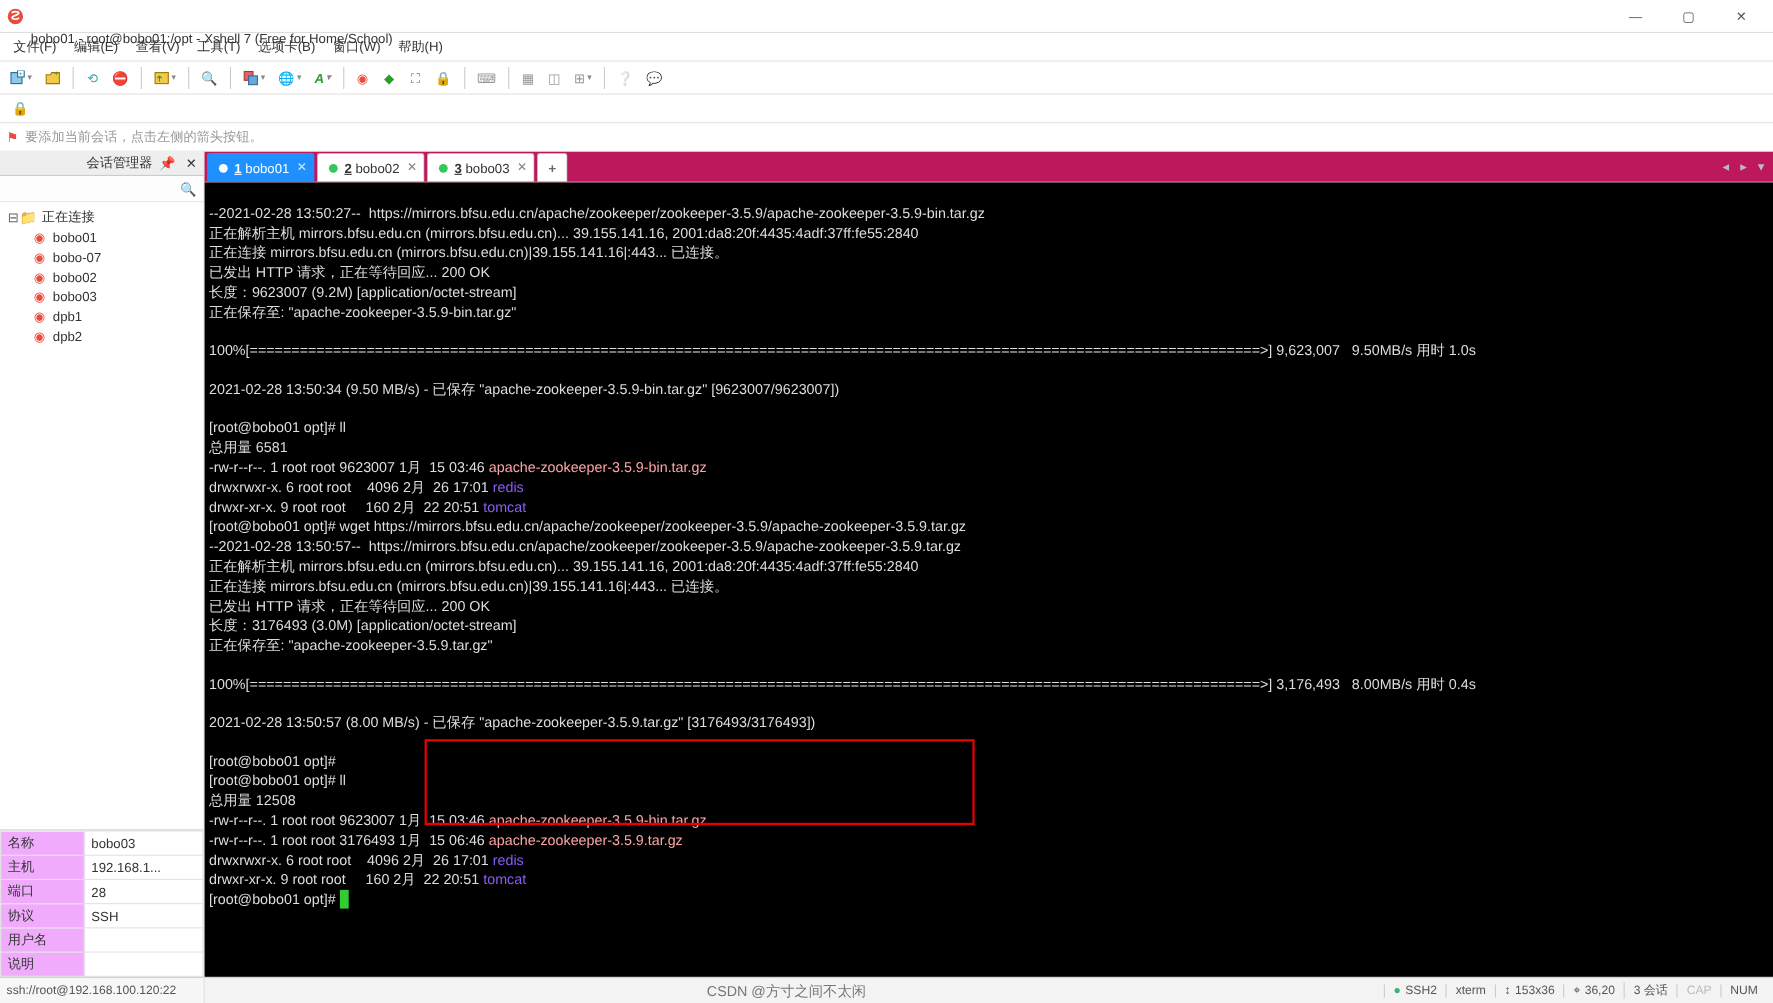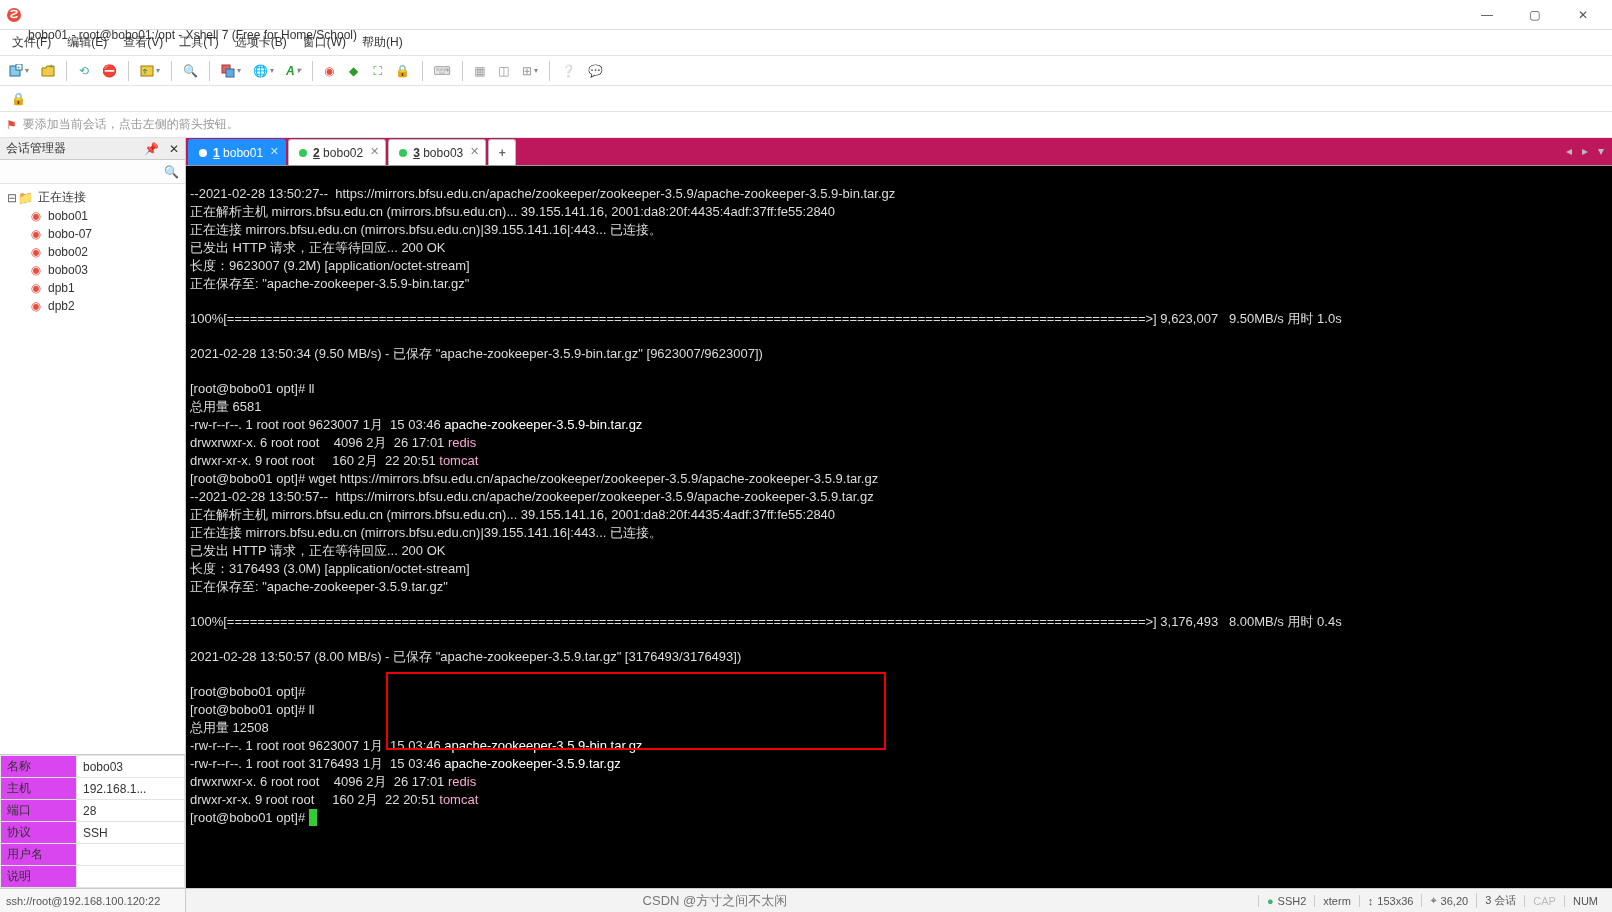--- a/index.html
+++ b/index.html
@@ -18,54 +18,54 @@
   .tbtn { padding: 3px 4px; display: flex; align-items: center; justify-content: center; min-width: 22px; height: 22px; border:1px solid transparent;}
   .tsep { width: 1px; height: 20px; background: #ccc; margin: 0 4px; }
   .dd::after { content: "▾"; font-size: 8px; margin-left: 2px; color: #888; }
 
   .addrbar { height: 26px; display: flex; align-items: center; border-bottom: 1px solid #e3e3e3; padding: 0 6px; gap: 6px; }
   .lock { color: #d4a017; }
   .tipbar { height: 26px; display: flex; align-items: center; border-bottom: 1px solid #e3e3e3; padding: 0 6px; color: #999; gap:6px; }
 
   .body { flex: 1; display: flex; min-height: 0; }
   .left { width: 186px; background: #f7f7f7; border-right: 1px solid #ccc; display: flex; flex-direction: column; }
-  .panel-head { height: 22px; display: flex; align-items: center; justify-content: space-between; padding: 0 6px; background: #eee; border-bottom: 1px solid #ccc; }
+  .panel-head { height: 22px; display: flex; align-items: center; justify-content: flex-end; padding: 0 6px; background: #eee; border-bottom: 1px solid #ccc; }
   .panel-head .tools span { margin-left: 6px; cursor: default; }
 
   .search-row { height: 24px; display: flex; align-items: center; justify-content: flex-end; padding: 0 6px; border-bottom:1px solid #e3e3e3; background:#fdfdfd;}
   .search-row .mag { color: #bbb; }
 
   .tree { flex: 1; overflow: auto; padding: 4px 4px; background:#fff; }
   .tnode { display: flex; align-items: center; padding: 1px 2px; white-space: nowrap; }
   .tnode .twisty { width: 12px; text-align: center; color: #666; }
   .tnode .ic { width: 16px; height:16px; display:inline-flex; align-items:center; justify-content:center; margin-right: 4px; }
   .tnode .folder { color: #f2c94c; text-shadow: 0 0 1px #a07a00;}
   .tnode .swirl { color: #e74c3c; }
 
   .props { border-top: 1px solid #ccc; background: #fff; }
   .props table { width: 100%; border-collapse: collapse; }
   .props td { border: 1px solid #e3e3e3; padding: 2px 6px; white-space:nowrap;}
-  .props td:first-child { background: #d946ef; width: 76px; }
+  .props td:first-child { background: #f0abfc; width: 76px; }
 
   .right { flex: 1; display: flex; flex-direction: column; min-width: 0; }
   .tabstrip { height: 28px; background: #be185d; border-bottom: 1px solid #999; display: flex; align-items: flex-end; padding-left: 2px; position:relative;}
   .tab { height: 26px; padding: 0 22px 0 10px; display: flex; align-items: center; border: 1px solid #bbb; border-bottom: none; margin-right: 2px; background: #fff; border-top-left-radius: 3px; border-top-right-radius: 3px; position:relative; gap:6px;}
   .tab.active { background: #1e90ff; color: #fff; border-color:#1e90ff;}
   .tab .dot { width: 8px; height: 8px; border-radius: 50%; background: #34c759; display: inline-block; }
   .tab.active .dot { background: #fff; }
   .tab .num { font-weight: bold; text-decoration: underline; }
   .tab .x { position:absolute; right:6px; top:5px; font-size:11px; color:#888;}
   .tab.active .x { color:#cce8ff;}
   .tab.add { width: 28px; padding: 0; justify-content: center; font-weight:bold; color:#666;}
   .tabnav { position:absolute; right:4px; top:4px; display:flex; gap:2px;}
   .tabnav span{ padding:2px 4px; color:#bbb;}
 
   .term { flex: 1; background: #000; color: #ddd; font-family: "Consolas", "Courier New", monospace; font-size: 13px; line-height: 17px; padding: 2px 4px; white-space: pre; overflow: hidden; position: relative; }
-  .term .red { color: #ffffff; }
-  .term .blu { color: #f9a8d4; text-align: right; }
+  .term .red { color: #fca5a5; }
+  .term .blu { color: #8b5cf6; text-align: right; }
   .term .cur { background: #33cc33; display:inline-block; width:8px;}
   .hl-box { position: absolute; border: 2px solid #e00; pointer-events: none; }
 
   .statusbar-left { height:24px; border-top:1px solid #ccc; background:#f7f7f7; display:flex; align-items:center; padding:0 6px; font-size:11px; color:#555;}
   .statusbar { height: 24px; background: #f3f3f3; border-top: 1px solid #ccc; display: flex; align-items: center; padding: 0 6px; font-size: 11px; color: #555; }
   .statusbar .spacer { flex: 1; }
   .statusbar .seg { padding: 0 8px; border-left: 1px solid #ccc; display:flex; align-items:center; gap:4px;}
   .statusbar .led-g{ color:#3cb371;}
   .statusbar .dim { color:#bbb;}
   .watermark { color:#777; font-size:13px; }
@@ -289,21 +289,21 @@
 <span>正在保存至: "apache-zookeeper-3.5.9.tar.gz"</span>
 
 <span>100%[=========================================================================================================================&gt;] 3,176,493   8.00MB/s 用时 0.4s</span>
 
 <span>2021-02-28 13:50:57 (8.00 MB/s) - 已保存 "apache-zookeeper-3.5.9.tar.gz" [3176493/3176493])</span>
 
 <span>[root@bobo01 opt]#</span>
 <span>[root@bobo01 opt]# ll</span>
 <span>总用量 12508</span>
 <span>-rw-r--r--. 1 root root 9623007 1月  15 03:46 </span><span class="red">apache-zookeeper-3.5.9-bin.tar.gz</span>
-<span>-rw-r--r--. 1 root root 3176493 1月  15 03:46 </span><span class="red">apache-zookeeper-3.5.9.tar.gz</span>
+<span>-rw-r--r--. 1 root root 3176493 1月  15 06:46 </span><span class="red">apache-zookeeper-3.5.9.tar.gz</span>
 <span>drwxrwxr-x. 6 root root    4096 2月  26 17:01 </span><span class="blu">redis</span>
 <span>drwxr-xr-x. 9 root root     160 2月  22 20:51 </span><span class="blu">tomcat</span>
 <span>[root@bobo01 opt]# </span><span class="cur">&nbsp;</span>
       <div class="hl-box" style="left:200px; top:506px; width:500px; height:78px;"></div>
     </div>
 
     <div class="statusbar">
       <span class="spacer watermark" style="text-align:center; padding-right:20px;">CSDN @方寸之间不太闲</span>
       <span class="seg">
           <span class="led-g">●</span>

